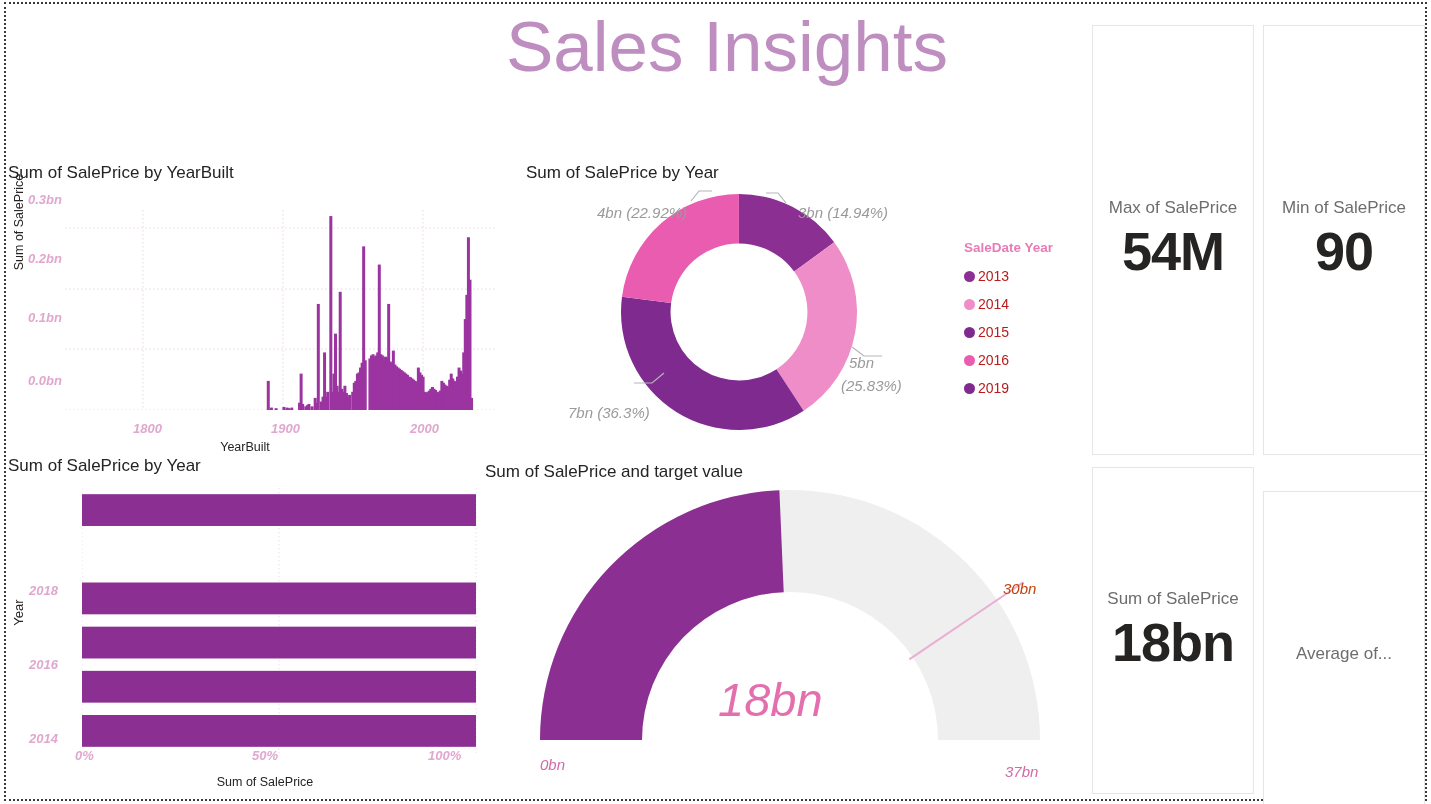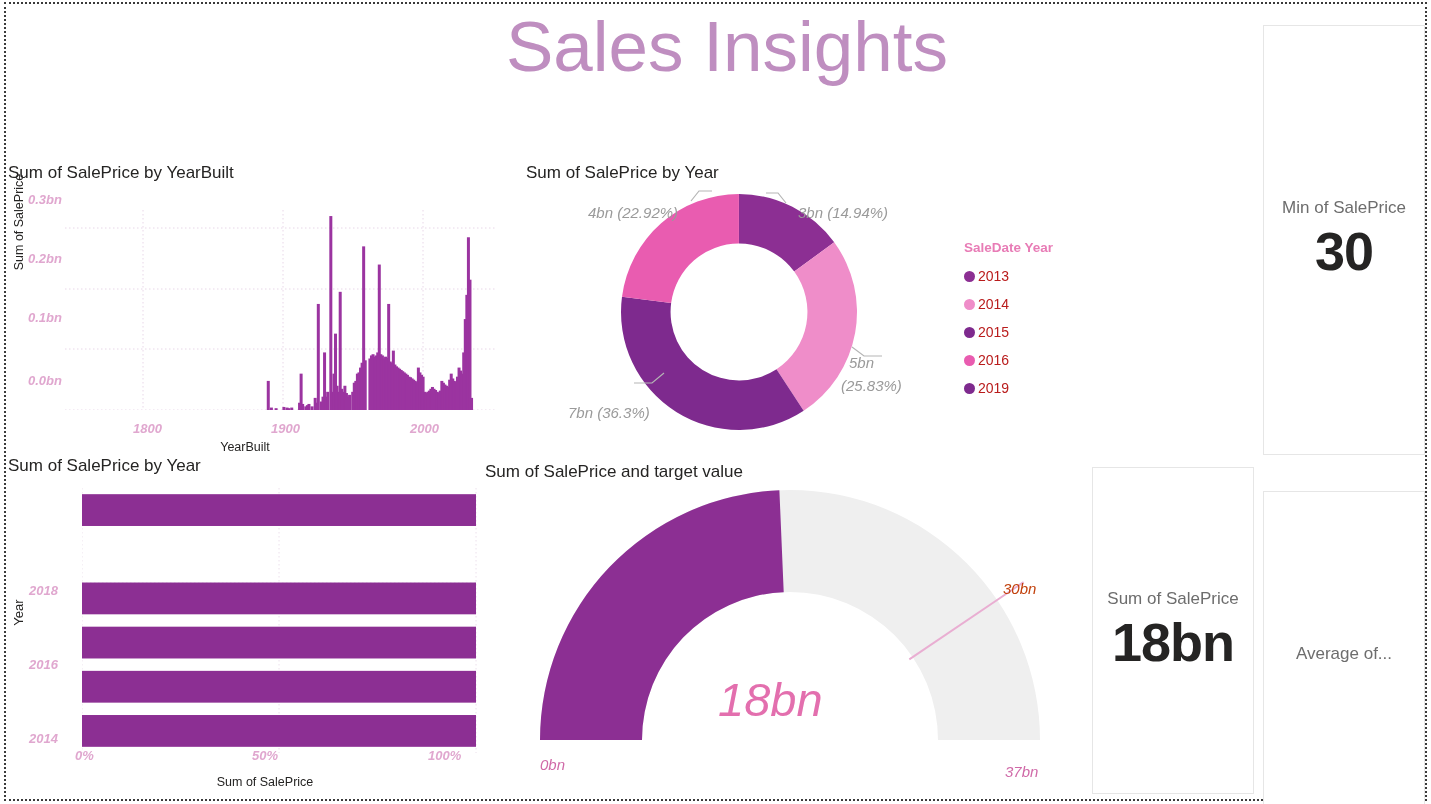--- a/index.html
+++ b/index.html
@@ -430,21 +430,21 @@
           <path d="M 69.99664418829926 109.69592443822381 A 118 118 0 0 1 186.92585841825345 7.000023292265624 L 186.95699788258702 56.560013509514064 A 68.44 68.44 0 0 0 119.13805362921357 116.1236361741698 Z" fill="#e95cb0"></path>
         </g>
       <g stroke="#b5b5b5" stroke-width="1.2" fill="none">
         <path d="M 214 6 L 226 6 L 234 16"></path>
         <path d="M 160 4 L 147 4 L 139 14"></path>
         <path d="M 300 160 L 312 169 L 330 169"></path>
         <path d="M 112 186 L 100 196 L 82 196"></path>
       </g>
     </svg>
 
-    <div class="callout" style="left:76px; top:48px;">4bn (22.92%)</div>
+    <div class="callout" style="left:85px; top:48px;">4bn (22.92%)</div>
     <div class="callout" style="left:286px; top:48px;">3bn (14.94%)</div>
     <div class="callout" style="left:337px; top:198px;">5bn</div>
     <div class="callout" style="left:329px; top:221px;">(25.83%)</div>
     <div class="callout" style="left:56px; top:248px;">7bn (36.3%)</div>
 
     <div id="donut-legend">
       <div id="donut-legend-title">SaleDate Year</div>
 
       <div class="legend-row">
         <span class="legend-dot" style="background:#8c2f93"></span>
@@ -510,24 +510,28 @@
       <path id="gauge-fill-path" fill="#8c2f93" d="M 40 258.00000000000006 A 250 250 0 0 1 279.38969920096287 8.225258448829635 L 283.71870192697 110.13335300170715 A 148 148 0 0 0 142 258 Z"></path>
       <line id="gauge-target-line" stroke="#e9aed2" stroke-width="2" x1="409.3" y1="177.4" x2="523.6" y2="100.1"></line>
     </svg>
 
     <div id="gauge-value">18bn</div>
     <div class="gauge-end" id="gauge-min">0bn</div>
     <div class="gauge-end" id="gauge-max">37bn</div>
     <div id="gauge-target-label">30bn</div>
   </div>
 
+  <div class="kpi-card" id="kpi-max">
+    <div class="kpi-label">Max of SalePrice</div>
+    <div class="kpi-value">54M</div>
+  </div>
 
   <div class="kpi-card" id="kpi-min">
     <div class="kpi-label">Min of SalePrice</div>
-    <div class="kpi-value">30</div>
+    <div class="kpi-value">90</div>
   </div>
 
   <div class="kpi-card" id="kpi-sum">
     <div class="kpi-label">Sum of SalePrice</div>
     <div class="kpi-value">18bn</div>
   </div>
 
   <div class="kpi-card" id="kpi-avg">
     <div class="kpi-label">Average of...</div>
   </div>

